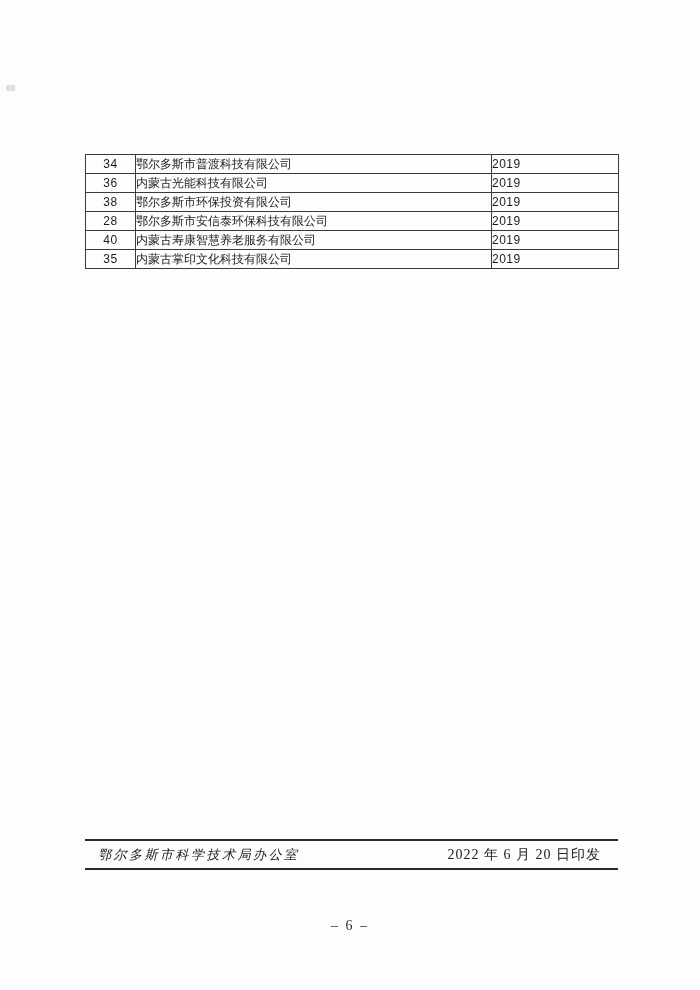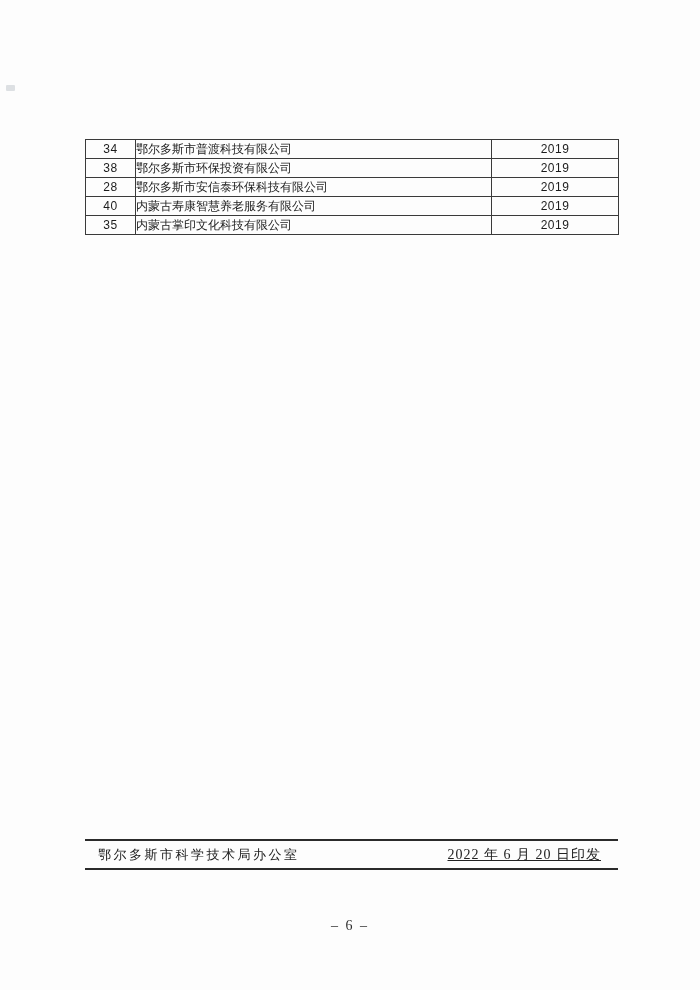--- a/index.html
+++ b/index.html
@@ -17,21 +17,21 @@
     left: 6px;
     top: 85px;
     width: 9px;
     height: 6px;
     background: #dde0e3;
     border-radius: 1px;
   }
   table.company-table {
     position: absolute;
     left: 85px;
-    top: 139px;
+    top: 154px;
     width: 532px;
     border-collapse: collapse;
     table-layout: fixed;
   }
   table.company-table td {
     border: 1px solid #3a3a3a;
     height: 18px;
     font-size: 12px;
     color: #1c1c1c;
     padding: 0;
@@ -45,21 +45,20 @@
     letter-spacing: 0.5px;
   }
   td.cell-name {
     width: 355px;
     text-align: left;
     padding-left: 9px;
     font-family: "Liberation Serif", serif;
   }
   td.cell-year {
     width: 126px;
-    text-align: center;
     font-family: "Liberation Sans", sans-serif;
     letter-spacing: 0.5px;
   }
   .footer {
     position: absolute;
     left: 85px;
     top: 839px;
     width: 533px;
     height: 31px;
     box-sizing: border-box;
@@ -67,26 +66,26 @@
     border-bottom: 2px solid #2b2b2b;
     display: flex;
     align-items: center;
     justify-content: space-between;
     padding: 0 17px 0 13px;
   }
   .footer-issuer {
     font-size: 13px;
     letter-spacing: 2.5px;
     color: #222;
+    font-style: italic;
   }
   .footer-date {
     font-size: 14px;
     letter-spacing: 1px;
     color: #222;
-    text-decoration: underline;
   }
   .page-number {
     position: absolute;
     left: 0;
     top: 918px;
     width: 100%;
     text-align: center;
     font-size: 14px;
     letter-spacing: 2px;
     color: #2e2e2e;
@@ -97,20 +96,25 @@
 
 <div class="page">
 
   <div class="scan-artifact"></div>
 
   <table class="company-table">
     <tbody>
       <tr>
         <td class="cell-num">34</td>
         <td class="cell-name">鄂尔多斯市普渡科技有限公司</td>
+        <td class="cell-year">2019</td>
+      </tr>
+      <tr>
+        <td class="cell-num">36</td>
+        <td class="cell-name">内蒙古光能科技有限公司</td>
         <td class="cell-year">2019</td>
       </tr>
       <tr>
         <td class="cell-num">38</td>
         <td class="cell-name">鄂尔多斯市环保投资有限公司</td>
         <td class="cell-year">2019</td>
       </tr>
       <tr>
         <td class="cell-num">28</td>
         <td class="cell-name">鄂尔多斯市安信泰环保科技有限公司</td>

